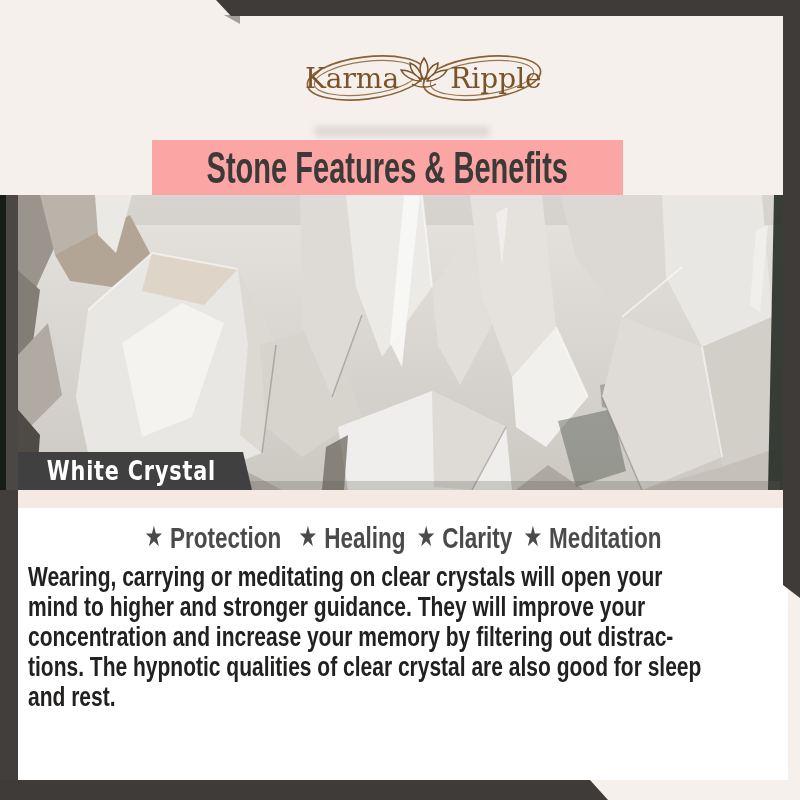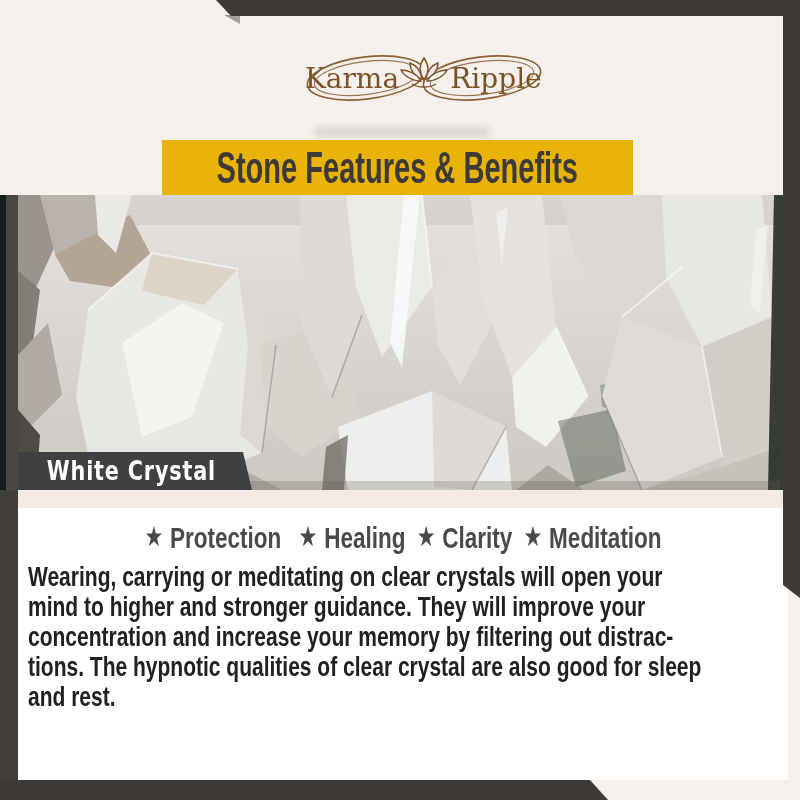--- a/index.html
+++ b/index.html
@@ -21,22 +21,22 @@
 
   
   .logo { position:absolute; left:268px; top:40px; width:248px; height:76px;margin-left:32px; }
   .logo svg { width:100%; height:100%; }
 
   
   .ghost { position:absolute; left:314px; top:126px; width:176px; height:11px;
            background:#b9b4b0; opacity:.38; filter:blur(3px); border-radius:4px; }
 
   
-  .title-banner { position:absolute; left:162px; top:140px; width:471px; height:56px;
-                  background:#eab308; overflow:visible; }
+  .title-banner { position:absolute; left:152px; top:140px; width:471px; height:56px;
+                  background:#fca5a5; overflow:visible; }
   .title-inner { position:absolute; top:0; left:-25%; width:150%; height:56px;
                  transform:scaleX(0.66); transform-origin:50% 0;
                  display:flex; align-items:center; justify-content:center; }
   .title-text { font-size:44px; font-weight:bold; color:#3b3a38; letter-spacing:0px; white-space:nowrap; }
 
   
   .photo { position:absolute; left:0; top:195px; width:800px; height:295px; }
   .photo svg { display:block; width:800px; height:295px; }
 
   

